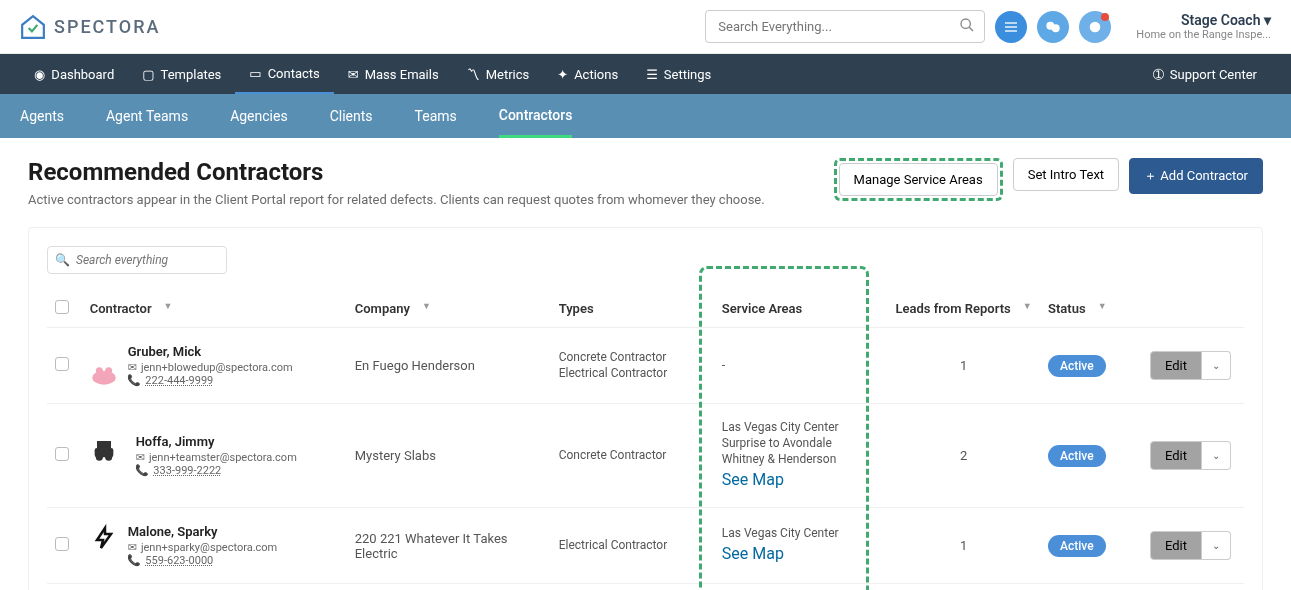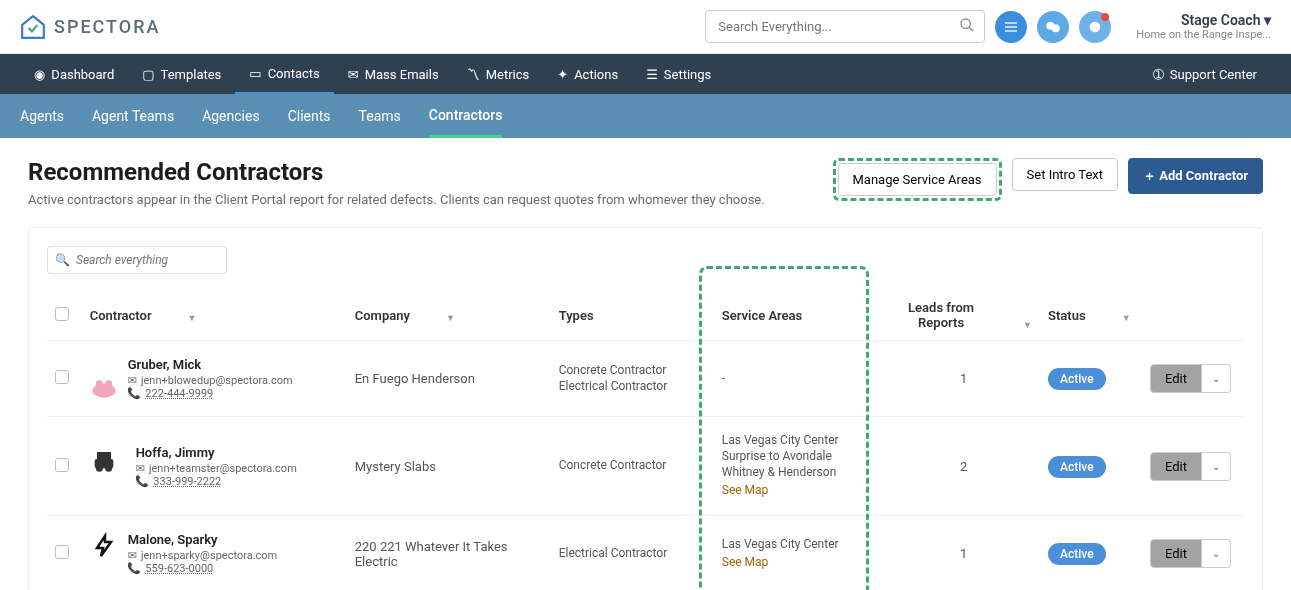--- a/index.html
+++ b/index.html
@@ -16,48 +16,48 @@
 .hi2{background:#5fa8e6}
 .hi3{background:#6fb0e8;position:relative}
 .hi3::after{content:"";position:absolute;top:2px;right:2px;width:8px;height:8px;background:#e74c3c;border-radius:50%}
 .user-block{margin-left:15px;text-align:right}
 .user-name{font-weight:600;font-size:14px;color:#2c3e50}
 .user-sub{font-size:11px;color:#888}
 .nav1{background:#2f4050;color:#fff;display:flex;align-items:center;padding:0 20px;height:40px;font-size:13px}
 .nav1 .nitem{display:flex;align-items:center;gap:6px;padding:0 14px;height:100%;cursor:pointer}
 .nav1 .nitem.active{border-bottom:2px solid #4a90d9}
 .nav1 .support{margin-left:auto}
-.nav2{background:#5a8fb4;color:#fff;display:flex;align-items:center;padding:0 20px;height:44px;font-size:14px;gap:28px}
+.nav2{background:#5a8fb4;color:#fff;display:flex;align-items:center;padding:0 20px;height:44px;font-size:14px;gap:42px}
 .nav2 .sitem{cursor:pointer;padding:12px 0}
 .nav2 .sitem.active{border-bottom:3px solid #3fd97f;font-weight:500}
 .page{padding:20px 28px}
 .page-head{display:flex;align-items:flex-start;margin-bottom:20px}
 .page-title{font-size:24px;font-weight:700;color:#1c1c1c;margin-bottom:6px}
 .page-sub{font-size:13px;color:#6b6b6b}
 .page-actions{margin-left:auto;display:flex;gap:10px;align-items:flex-start}
 .btn{padding:8px 14px;border:1px solid #ccc;border-radius:4px;background:#fff;font-size:13px;cursor:pointer;white-space:nowrap}
-.btn-primary{background:#2c5a91;color:#fff;border-color:#2c5a91;font-weight:700}
+.btn-primary{background:#2c5a91;color:#fff;border-color:#2c5a91;font-weight:400}
 .manage-box{border:3px dashed #3fa96f;border-radius:6px;padding:2px}
 .card{background:#fff;border:1px solid #eee;border-radius:4px;padding:18px}
 .tbl-search{position:relative;width:180px;margin-bottom:16px}
 .tbl-search input{width:100%;padding:6px 8px 6px 28px;border:1px solid #ddd;border-radius:4px;font-size:12px;font-style:italic;color:#999}
 .tbl-search .sicon2{position:absolute;left:8px;top:50%;transform:translateY(-50%);color:#aaa;font-size:12px}
 table{width:100%;border-collapse:collapse}
 th{text-align:left;font-size:13px;font-weight:600;color:#333;padding:10px 8px;border-bottom:1px solid #eee}
-th .sortable{display:inline-flex;align-items:flex-end;gap:36px}
+th .sortable{display:inline-flex;align-items:flex-start;gap:12px}
 th .caret{color:#999;font-size:9px}
 td{padding:16px 8px;border-bottom:1px solid #f0f0f0;font-size:13px;vertical-align:middle;color:#555}
 .chk{width:14px;height:14px;border:1px solid #bbb;border-radius:3px;display:inline-block}
 .avatar{width:28px;height:28px;display:flex;align-items:center;justify-content:center}
 .cname{font-weight:600;color:#222;margin-bottom:2px}
 .cline{font-size:11px;color:#666;display:flex;align-items:center;gap:4px}
 .cline a{color:#666;text-decoration:underline dotted}
 .types div{font-size:12px;margin-bottom:2px}
 .sa div{font-size:12px;margin-bottom:2px}
-.sa .seemap{color:#a16207;font-size:12px;margin-top:4px;cursor:pointer}
+.sa .seemap{color:#0369a1;font-size:16px;margin-top:4px;cursor:pointer}
 .badge{background:#4a8fd8;color:#fff;padding:4px 12px;border-radius:12px;font-size:12px;font-weight:500}
 .edit-group{display:flex}
 .edit-btn{padding:6px 14px;border:1px solid #ccc;border-radius:4px 0 0 4px;background:#a3a3a3;font-size:13px;cursor:pointer}
 .drop-btn{padding:6px 10px;border:1px solid #ccc;border-left:none;border-radius:0 4px 4px 0;background:#fff;cursor:pointer;font-size:10px;color:#666}
 .sa-highlight{position:absolute;border:3px dashed #3fa96f;border-radius:8px;pointer-events:none}
 .col-leads{text-align:center}
 </style>
 </head>
 <body>
 

